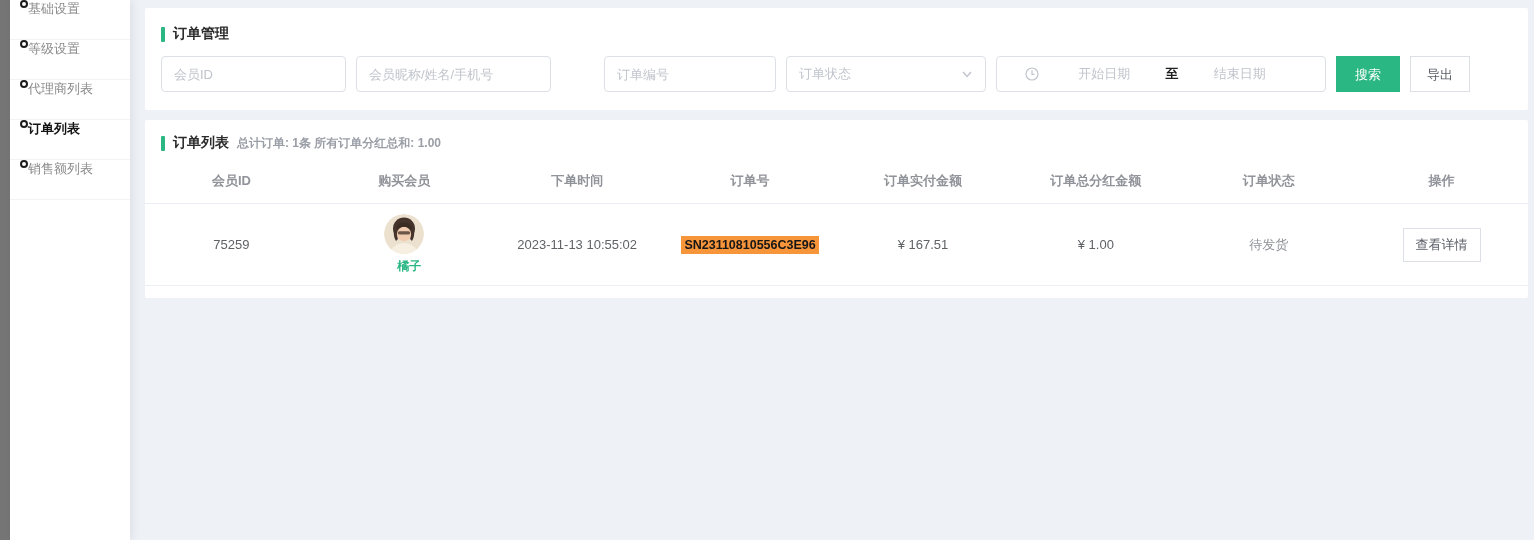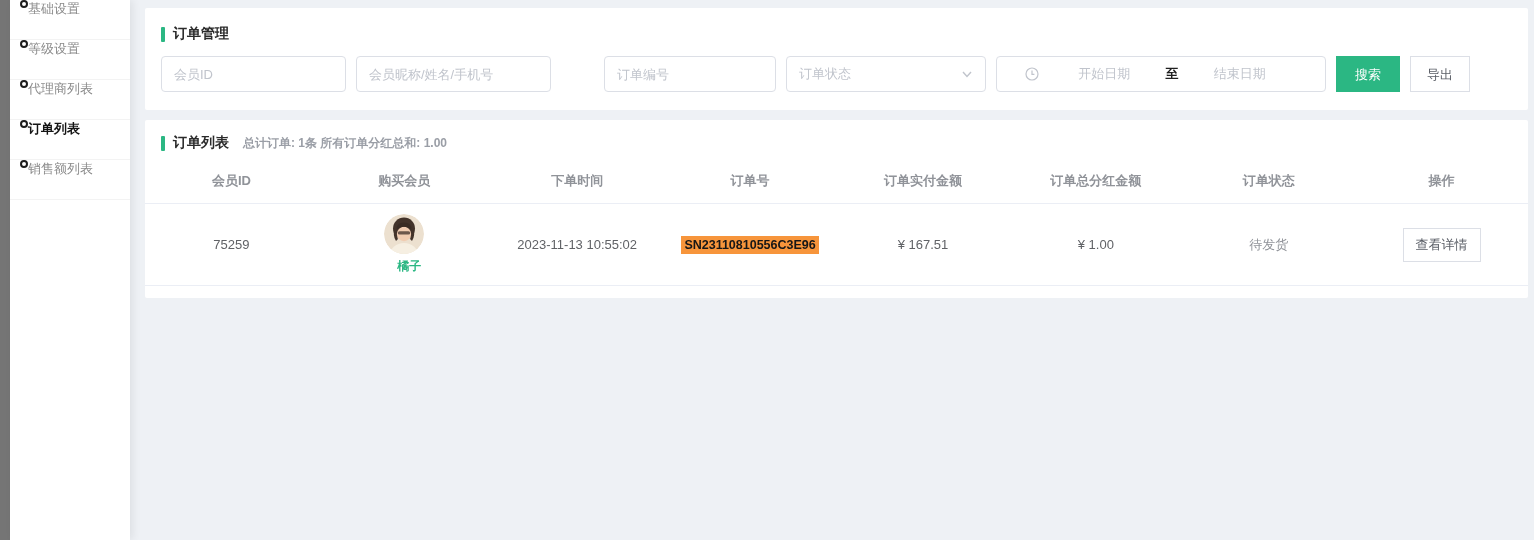--- a/index.html
+++ b/index.html
@@ -50,21 +50,21 @@
     display: flex; align-items: center;
     font-size: 14px; font-weight: 700; color: #2b2b2b;
     padding: 0;
   }
   .list-card .section-title { padding: 0 16px; }
   .title-bar {
     width: 4px; height: 15px; background: #2bb783;
     margin-right: 8px; border-radius: 1px; flex: 0 0 4px;
   }
   .summary {
-    margin-left: 14px;
+    margin-left: 8px;
     font-size: 12px; font-weight: 700; color: #9a9ea6;
   }
   
   .filter-row { display: flex; align-items: center; gap: 10px; margin-top: 13px; }
   .f-input {
     height: 36px; border: 1px solid #dcdfe6; border-radius: 4px;
     padding: 0 12px; font-size: 13px; color: #606266; outline: none;
     background: #fff; font-family: inherit;
   }
   .f-input::placeholder { color: #c0c4cc; }

